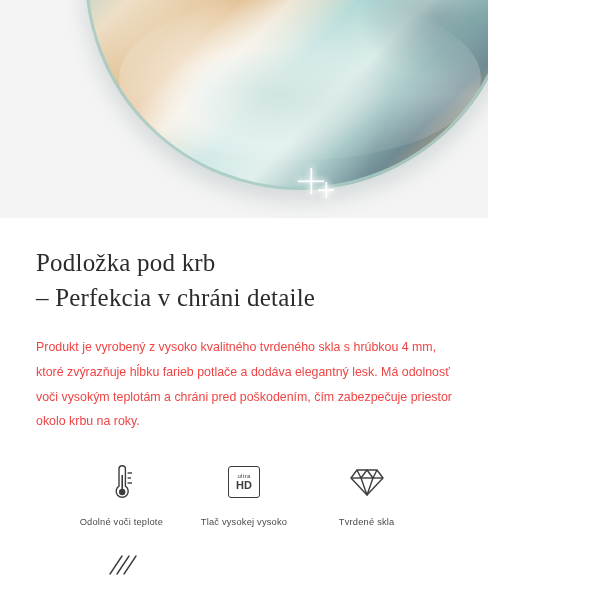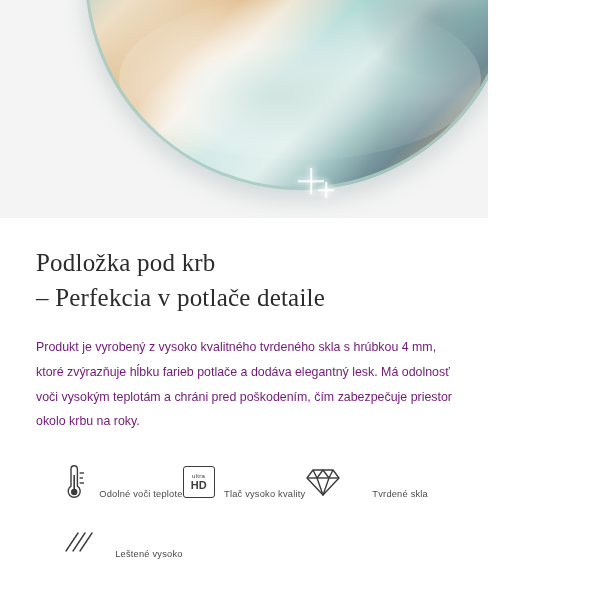--- a/index.html
+++ b/index.html
@@ -138,50 +138,50 @@
     color: #2c2c2c;
     font-weight: 400;
     margin: 0 0 20px 0;
     letter-spacing: 0.2px;
   }
   .headline .line2 { display: block; }
 
   .paragraph {
     font-size: 12.4px;
     line-height: 2.0;
-    color: #701a75;
+    color: #ef4444;
     margin: 0;
     max-width: 540px;
   }
 
   
   .features {
     margin-top: 26px;
     padding: 0 24px;
     display: grid;
     grid-template-columns: repeat(3, 1fr);
     row-gap: 16px;
   }
 
   .feature {
     display: flex;
-    flex-direction: row;
+    flex-direction: column;
     align-items: center;
-    justify-content: space-between;
+    justify-content: flex-end;
   }
 
   .feature-icon {
     height: 44px;
     display: flex;
     align-items: center;
     justify-content: center;
   }
 
   .feature-label {
-    margin-top: 24px;
+    margin-top: 13px;
     font-size: 9.3px;
     color: #4a4a4a;
     text-align: center;
     letter-spacing: 0.2px;
   }
 
   .ultrahd-box {
     width: 30px;
     height: 30px;
     border: 1.4px solid #3c3c3c;
@@ -215,21 +215,21 @@
       <div class="board-gloss"></div>
     </div>
     <div class="board-edge" style="left:85px; top:-240px; width:430px; height:430px; position:absolute;"></div>
     <div class="sparkle sparkle-1"></div>
     <div class="sparkle sparkle-2"></div>
   </div>
 
   <div class="content">
     <h1 class="headline">
       <span>Podložka pod krb</span>
-      <span class="line2">– Perfekcia v potlače detaile</span>
+      <span class="line2">– Perfekcia v chráni detaile</span>
     </h1>
 
     <p class="paragraph">Produkt je vyrobený z vysoko kvalitného tvrdeného skla s hrúbkou 4 mm, ktoré zvýrazňuje hĺbku farieb potlače a dodáva elegantný lesk. Má odolnosť voči vysokým teplotám a chráni pred poškodením, čím zabezpečuje priestor okolo krbu na roky.</p>
 
     <div class="features">
 
       <div class="feature">
         <div class="feature-icon">
           <svg width="26" height="38" viewBox="0 0 26 38" fill="none" stroke="#3c3c3c" stroke-width="1.4">
             <path d="M11 6a3.2 3.2 0 0 1 6.4 0v17.2a6 6 0 1 1-6.4 0V6z"></path>
@@ -243,21 +243,21 @@
         <div class="feature-label">Odolné voči teplote</div>
       </div>
 
       <div class="feature">
         <div class="feature-icon">
           <div class="ultrahd-box">
             <span class="u1">ultra</span>
             <span class="u2">HD</span>
           </div>
         </div>
-        <div class="feature-label">Tlač vysoko kvality</div>
+        <div class="feature-label">Tlač vysokej vysoko</div>
       </div>
 
 
       <div class="feature">
         <div class="feature-icon">
           <svg width="36" height="32" viewBox="0 0 36 32" fill="none" stroke="#3c3c3c" stroke-width="1.4" stroke-linejoin="round">
             <path d="M8 4h20l6 8-16 17L2 12z"></path>
             <path d="M2 12h32"></path>
             <path d="M8 4l4 8 6 17 6-17 4-8"></path>
             <path d="M12 12l6-8 6 8"></path>

